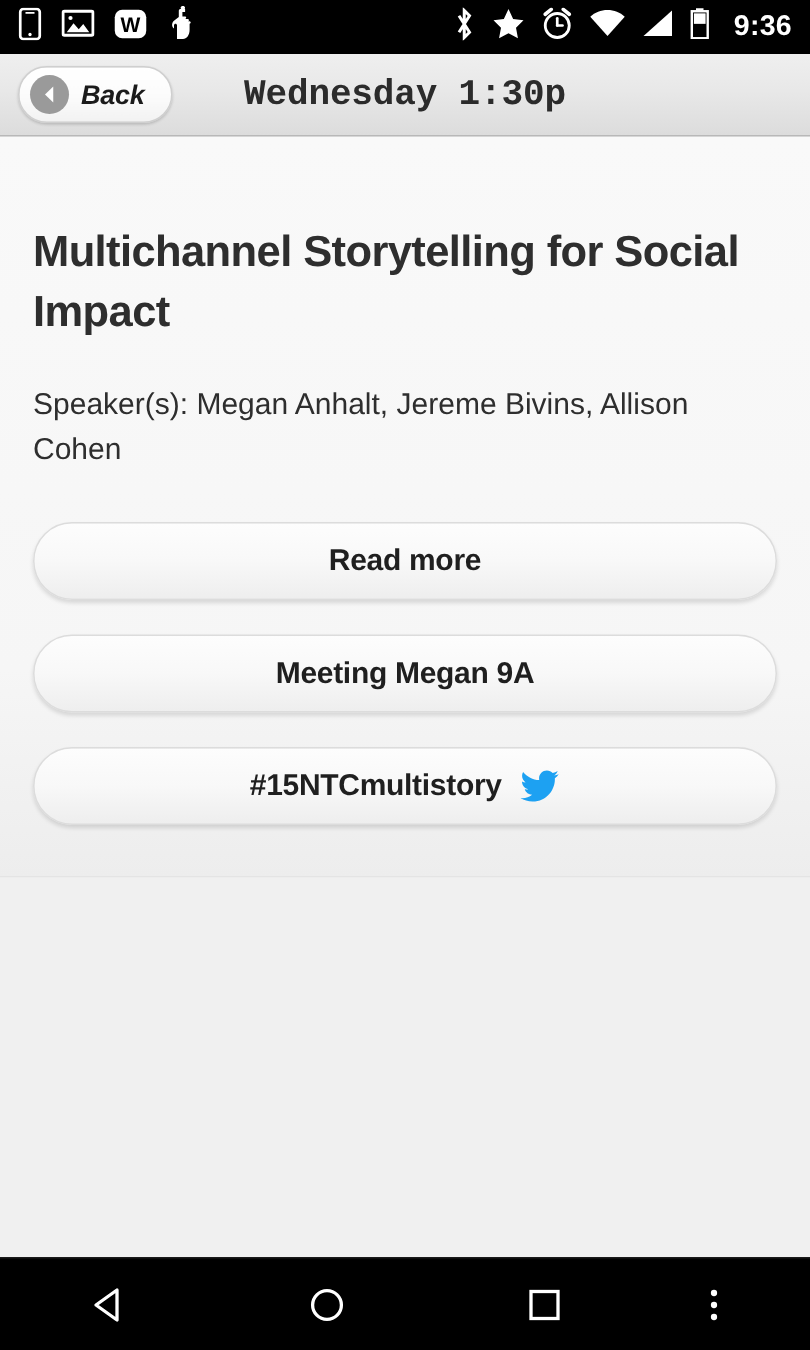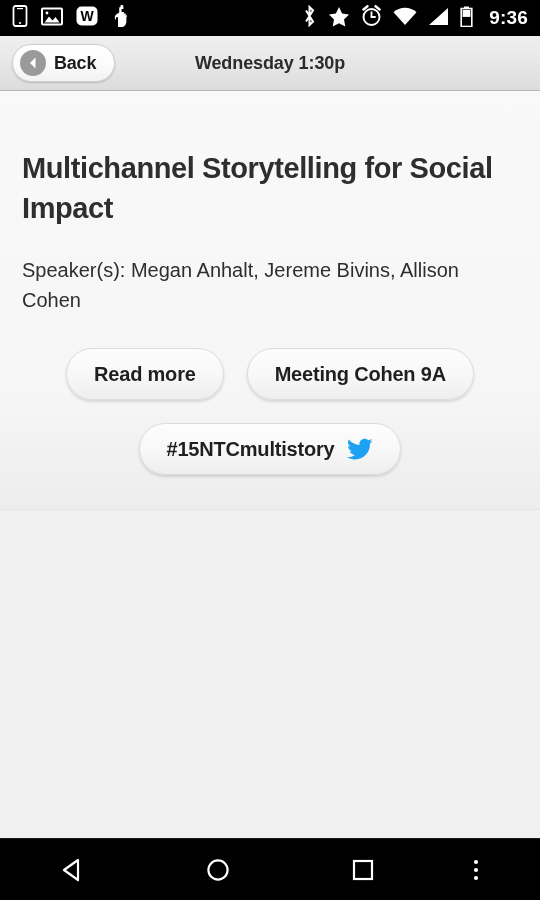--- a/index.html
+++ b/index.html
@@ -55,25 +55,27 @@
   }
   .back-circle {
     width:26px; height:26px; border-radius:50%;
     background:#9a9a9a;
     display:flex; align-items:center; justify-content:center;
     flex:0 0 26px;
   }
   .back-label {
     font-size:18px; font-weight:bold; color:#1b1b1b;
     letter-spacing:-0.2px;
+    font-style:italic;
   }
   .header-title {
     width:100%; text-align:center;
-    font-size:18px; font-weight:bold; color:#2b2b2b;
+    font-size:24px; font-weight:bold; color:#2b2b2b;
     letter-spacing:-0.1px;
+    font-family:Liberation Mono, monospace;
   }
 
   
   .content-card {
     flex:0 0 auto;
     background:linear-gradient(to bottom,#f9f9f9 0%,#f6f6f6 72%,#ededed 100%);
     padding:57px 22px 34px 22px;
     border-bottom:1px solid #e4e4e4;
   }
   .session-title {
@@ -84,21 +86,21 @@
   }
   .speakers {
     font-size:20px; line-height:30px;
     color:#2e2e2e;
     margin-bottom:33px;
   }
   .speakers .lbl { }
 
   .btn-row {
     display:flex; justify-content:center;
-    gap:23px; margin-bottom:23px;
+    gap:23px; margin-bottom:23px;flex-direction:column;
   }
   .btn-row.single { margin-bottom:0; }
 
   .pill {
     display:inline-flex; align-items:center; justify-content:center;
     gap:13px;
     height:52px; padding:0 27px;
     background:linear-gradient(to bottom,#fdfdfd 0%,#f8f8f8 50%,#eeeeee 100%);
     border:1px solid #dcdcdc;
     border-radius:26px;
@@ -242,21 +244,21 @@
 
     <div class="speakers">
       <span class="lbl">Speaker(s):</span><span> Megan Anhalt, Jereme Bivins, Allison Cohen</span>
     </div>
 
     <div class="btn-row">
       <div class="pill">
         <span>Read more</span>
       </div>
       <div class="pill">
-        <span>Meeting Cohen 9A</span>
+        <span>Meeting Megan 9A</span>
       </div>
     </div>
 
     <div class="btn-row single">
       <div class="pill">
         <span>#15NTCmultistory</span>
         <span>
           <svg width="26" height="22" viewBox="0 0 26 22" style="display:block">
             <path d="M25.5 3.1 c-0.95 0.42 -1.96 0.7 -3.02 0.83
                      c1.09 -0.65 1.92 -1.68 2.31 -2.91

